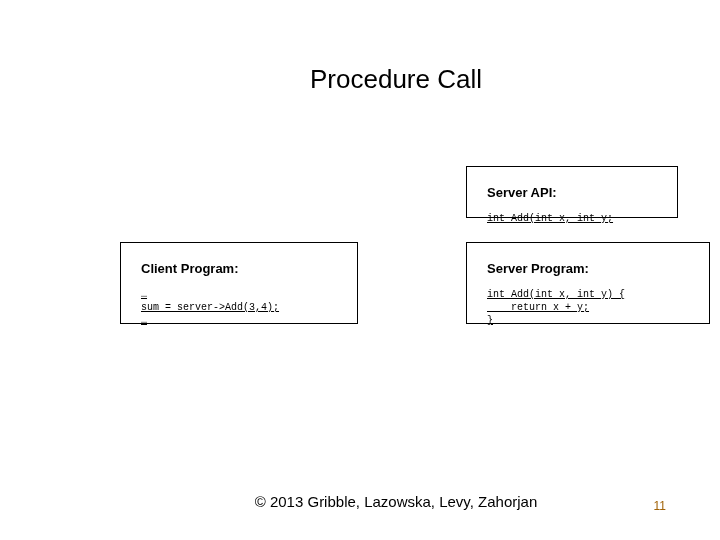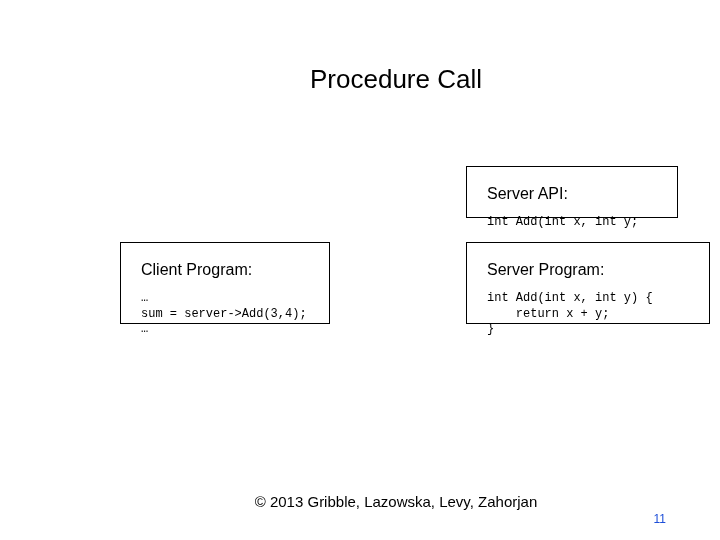--- a/index.html
+++ b/index.html
@@ -29,57 +29,58 @@
     }
     .api-box {
       top: 130px;
       left: 430px;
       width: 212px;
       height: 52px;
     }
     .client-box {
       top: 206px;
       left: 84px;
-      width: 210px;
+      width: 238px;
       height: 82px;
     }
     .server-box {
       top: 206px;
       left: 430px;
       width: 244px;
       height: 82px;
     }
     .box-title {
-      font-size: 16px;
-      font-weight: normal;
+      font-size: 13px;
+      font-weight: bold;
       color: #000;
       margin-bottom: 6px;
     }
     .code {
       font-family: "Courier New", Courier, monospace;
-      font-size: 12px;
+      font-size: 10px;
       white-space: pre;
       line-height: 1.3;
       color: #000;
+      text-decoration: underline;
     }
     .footer {
       position: absolute;
       bottom: 42px;
       left: 0;
       width: 100%;
       text-align: center;
       font-size: 15px;
       color: #000;
     }
     .page-num {
       position: absolute;
-      bottom: 26px;
+      bottom: 39px;
       right: 66px;
       font-size: 12px;
-      color: #1d4ed8;
+      color: #a16207;
     }
   </style>
 </head>
 <body>
 
 <div class="slide-title">Procedure Call</div>
 
 <div class="box api-box">
   <div class="box-title">Server API:</div>
   <div class="code">int Add(int x, int y;</div>

